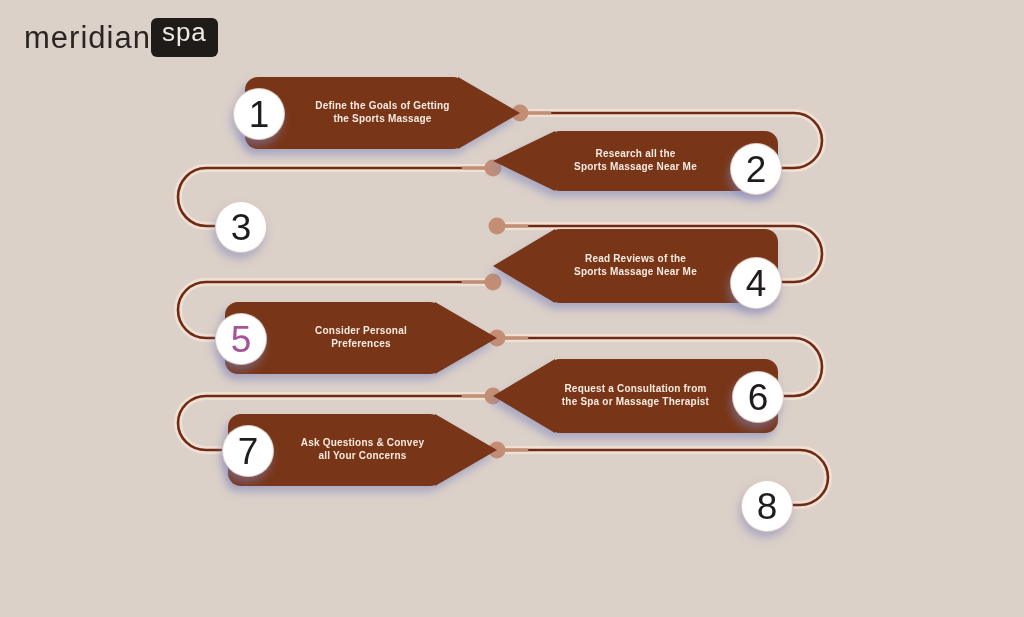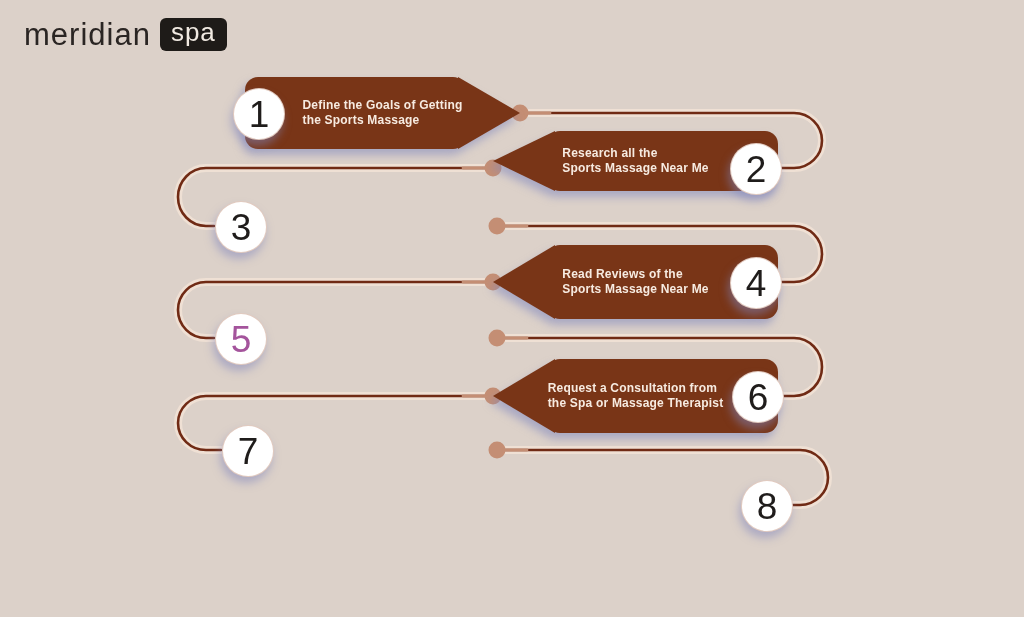--- a/index.html
+++ b/index.html
@@ -2,46 +2,46 @@
 <html><head>
 <meta charset="utf-8">
 <style>
   html,body{margin:0;padding:0;background:#DCD1C9;}
   .stage{
     position:relative;width:1024px;height:617px;overflow:hidden;
     background:#DCD1C9;
     font-family:"Liberation Sans", sans-serif;
   }
   
-  .logo{position:absolute;left:24px;top:18px;display:flex;align-items:center;gap:9px;z-index:5;}
+  .logo{position:absolute;left:24px;top:18px;display:flex;align-items:center;gap:0;z-index:5;}
   .logo .brand{
     font-size:31px;font-weight:500;color:#2A2523;letter-spacing:1px;line-height:1;
   }
   .logo .badge{
     background:#1E1B18;color:#F1EAE2;font-size:26px;font-weight:500;letter-spacing:1px;
-    border-radius:6px;padding:1px 11px 6px 11px;line-height:1;
+    border-radius:6px;padding:1px 11px 12px 11px;line-height:1;
   }
   
   svg.connectors{position:absolute;left:0;top:0;width:1024px;height:617px;z-index:1;}
   .halo path{stroke:#EFE0D4;stroke-width:8;fill:none;stroke-linecap:round;}
   .line path{stroke:#702A14;stroke-width:2.6;fill:none;stroke-linecap:round;}
   .tanseg path{stroke:#C48E74;stroke-width:2.8;fill:none;stroke-linecap:round;}
   .dots circle{fill:#C48E74;}
   
   .tag{position:absolute;z-index:2;filter:drop-shadow(-3px 6px 4px rgba(128,134,190,.55));}
   .tag-body{position:absolute;top:0;bottom:0;background:#793517;border-radius:13px;}
   .tag.right .tag-body{left:0;right:54px;}
   .tag.left  .tag-body{left:54px;right:0;}
   .tag-tip{position:absolute;top:0;bottom:0;width:62px;background:#793517;}
   .tag.right .tag-tip{right:0;clip-path:polygon(0 0,100% 50%,0 100%);}
   .tag.left  .tag-tip{left:0;clip-path:polygon(100% 0,0 50%,100% 100%);}
   .tag-text{
     position:absolute;inset:0;display:flex;align-items:center;justify-content:center;
-    text-align:left;white-space:pre-line;color:#F7EBE1;
-    font-size:12px;font-weight:600;line-height:1.28;letter-spacing:.2px;
+    text-align:center;white-space:pre-line;color:#F7EBE1;
+    font-size:10px;font-weight:600;line-height:1.28;letter-spacing:.2px;
   }
   
   .num-circle{
     position:absolute;width:50px;height:50px;border-radius:50%;background:#FFFFFF;
     display:flex;align-items:center;justify-content:center;z-index:3;
     border:1px solid rgba(190,140,115,.45);
     box-shadow:-2px 6px 9px rgba(128,134,190,.5);
     font-size:37px;font-weight:400;color:#1F1C1B;line-height:1;
   }
   .num-circle .purple{color:#A4549C;}
@@ -103,35 +103,47 @@
   </div>
 
   <div class="tag left" style="left:493px;top:131px;width:285px;height:60px">
     <div class="tag-body"></div>
     <div class="tag-tip"></div>
     <div class="tag-text">Research all the
 Sports Massage Near Me</div>
   </div>
 
 
-  <div class="tag left" style="left:493px;top:245px;width:285px;height:74px">
+  <div class="tag left" style="left:493px;top:229px;width:285px;height:74px">
     <div class="tag-body"></div>
     <div class="tag-tip"></div>
     <div class="tag-text">Read Reviews of the
 Sports Massage Near Me</div>
   </div>
 
+  <div class="tag right" style="left:225px;top:302px;width:272px;height:72px">
+    <div class="tag-body"></div>
+    <div class="tag-tip"></div>
+    <div class="tag-text">Consider Personal
+Preferences</div>
+  </div>
 
   <div class="tag left" style="left:493px;top:359px;width:285px;height:74px">
     <div class="tag-body"></div>
     <div class="tag-tip"></div>
     <div class="tag-text">Request a Consultation from
 the Spa or Massage Therapist</div>
   </div>
 
+  <div class="tag right" style="left:228px;top:414px;width:269px;height:72px">
+    <div class="tag-body"></div>
+    <div class="tag-tip"></div>
+    <div class="tag-text">Ask Questions &amp; Convey
+all Your Concerns</div>
+  </div>
 
 
   <div class="num-circle" style="left:233px;top:88px">
       <span>1</span>
     </div>
   <div class="num-circle" style="left:730px;top:143px">
       <span>2</span>
     </div>
   <div class="num-circle" style="left:215px;top:201px">
       <span>3</span>

